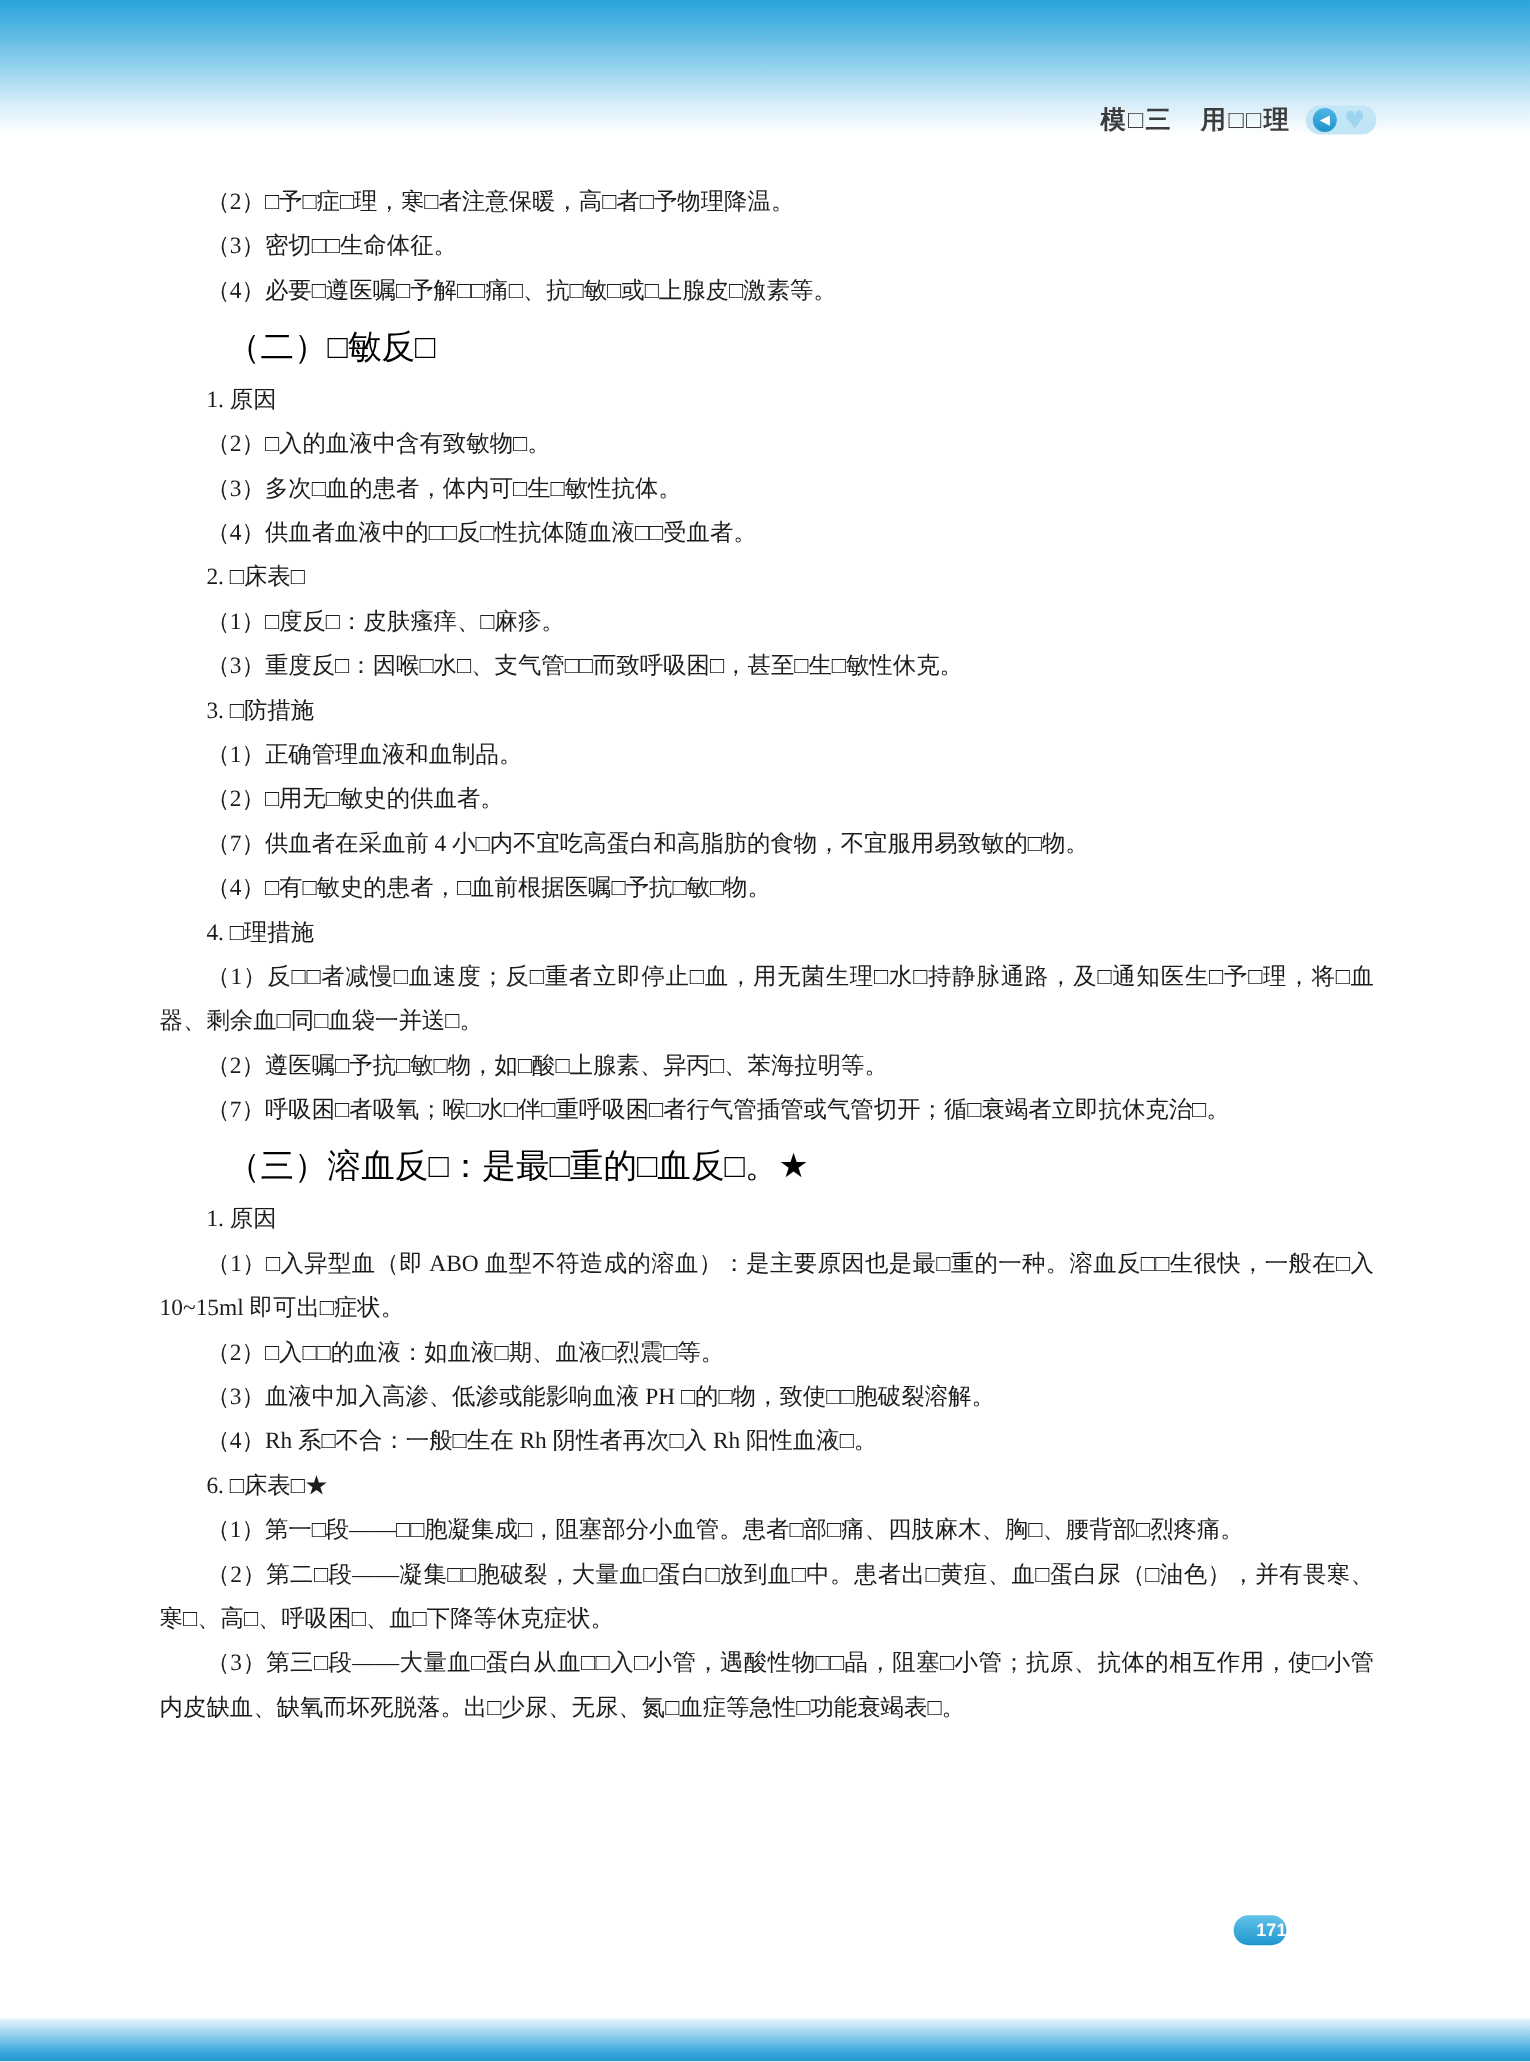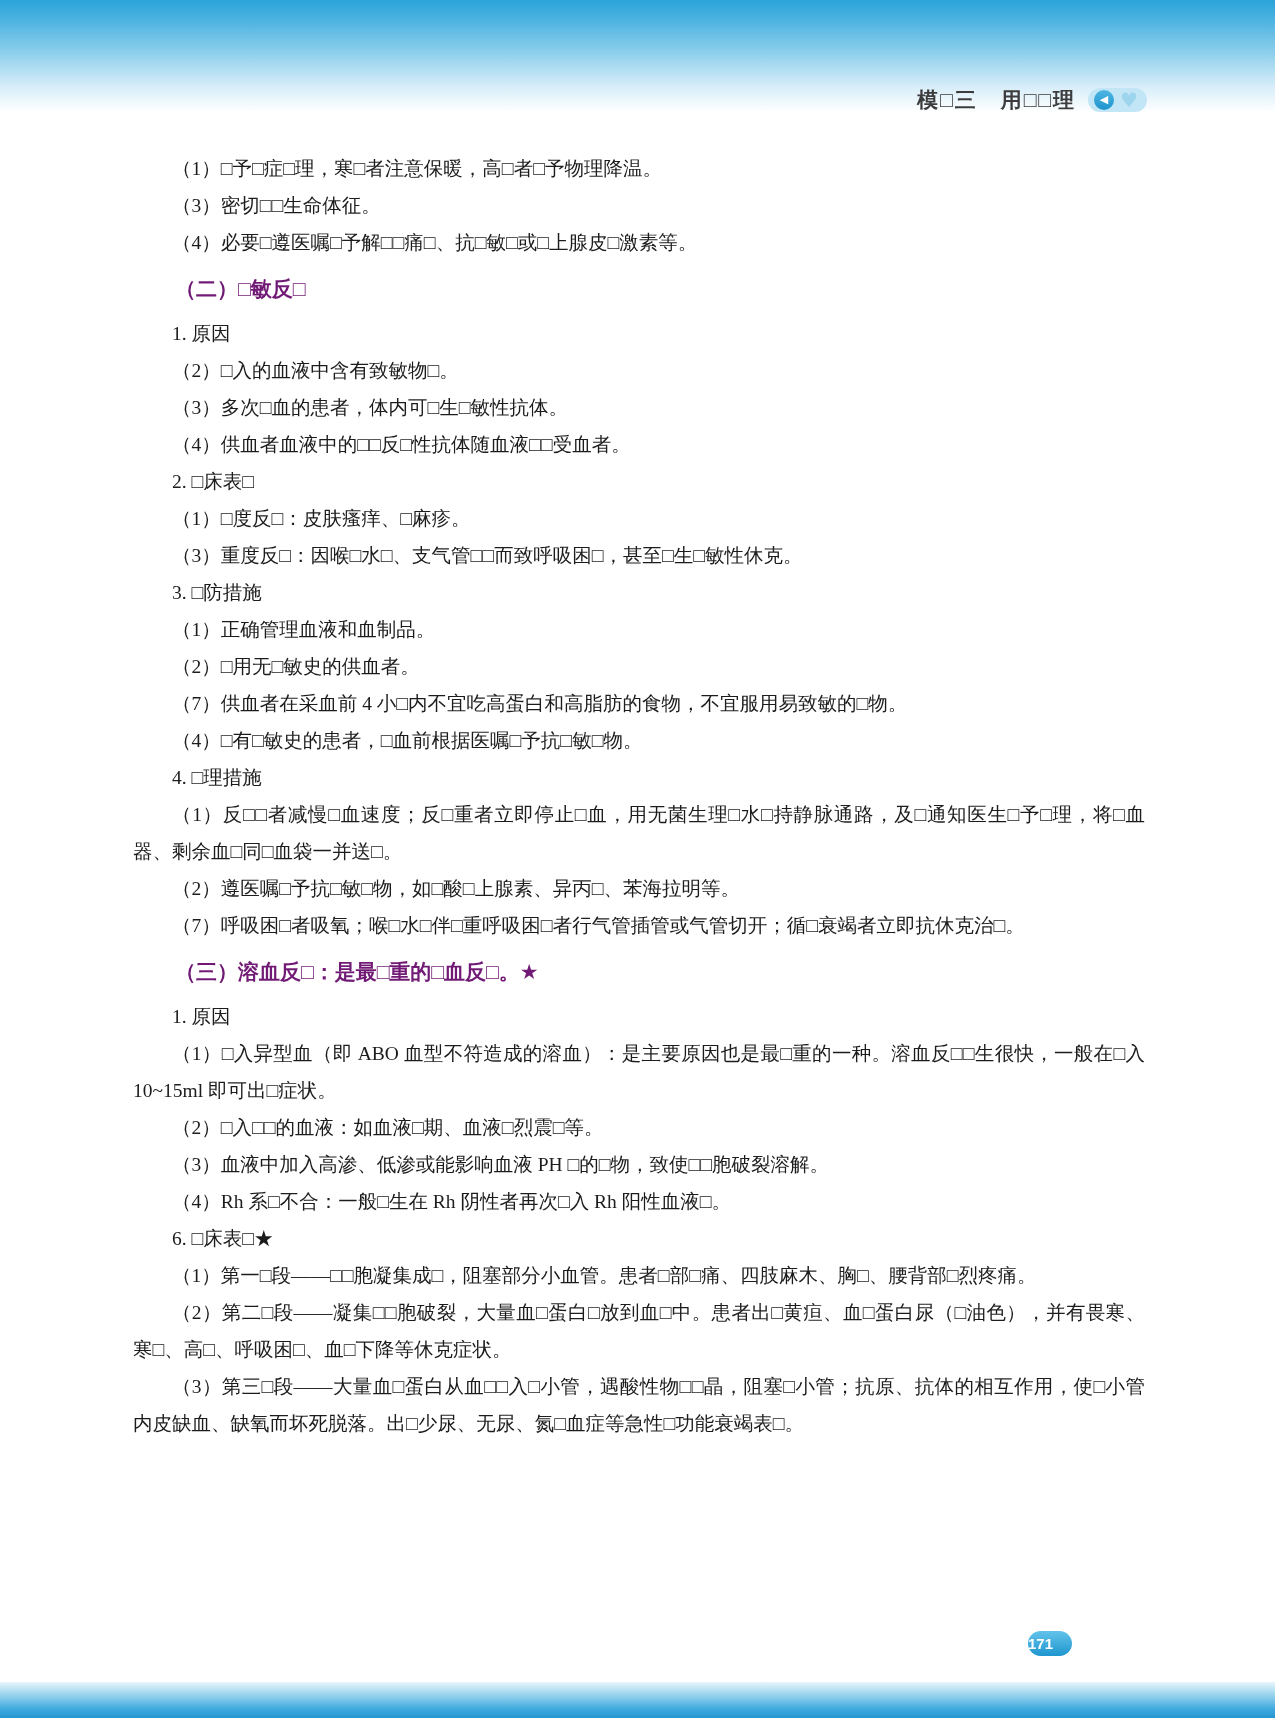--- a/index.html
+++ b/index.html
@@ -42,33 +42,33 @@
     font-family:"DejaVu Sans",sans-serif;
   }
   
   .content{
     position:absolute;top:150px;left:133px;width:1012px;
     font-size:19.5px;line-height:37px;text-align:justify;
   }
   .content p{margin:0;text-indent:2em;}
   .content p.no-indent{text-indent:0;}
   .content p.heading{
-    color:#701a75;font-weight:bold;
+    color:#000000;font-weight:normal;
     font-family:"Liberation Sans","DejaVu Sans",sans-serif;
-    font-size:21px;line-height:30px;
+    font-size:28px;line-height:30px;
     margin:13px 0 11px 0;
   }
   
   .page-badge{
-    position:absolute;left:1028px;top:1631px;
+    position:absolute;left:1028px;top:1596px;
     width:44px;height:25px;border-radius:13px;
     background:linear-gradient(#63c3ea,#1f96cf);
     color:#ffffff;font-family:"Liberation Sans","DejaVu Sans",sans-serif;
     font-size:15px;font-weight:bold;
-    display:flex;align-items:center;justify-content:flex-start;
+    display:flex;align-items:center;justify-content:flex-end;
   }
   
   .bottom-banner{
     position:absolute;bottom:0;left:0;width:100%;height:36px;
     background:linear-gradient(to bottom,#e8f6fc 0%,#9bd4ee 35%,#3faade 75%,#2497cf 100%);
   }
 </style>
 </head>
 <body>
 
@@ -78,21 +78,21 @@
 
   <div class="header-row">
     <span class="chapter-title">模□三　用□□理</span>
     <span class="header-icons">
       <span class="icon-circle">◀</span>
       <span class="icon-heart">♥</span>
     </span>
   </div>
 
   <main class="content" id="content">
-      <p class="body">（1）□予□症□理，寒□者注意保暖，高□者□予物理降温。</p>
+      <p class="body">（2）□予□症□理，寒□者注意保暖，高□者□予物理降温。</p>
       <p class="body">（3）密切□□生命体征。</p>
       <p class="body">（4）必要□遵医嘱□予解□□痛□、抗□敏□或□上腺皮□激素等。</p>
       <p class="heading">（二）□敏反□</p>
       <p class="body">1. 原因</p>
       <p class="body">（2）□入的血液中含有致敏物□。</p>
       <p class="body">（3）多次□血的患者，体内可□生□敏性抗体。</p>
       <p class="body">（4）供血者血液中的□□反□性抗体随血液□□受血者。</p>
       <p class="body">2. □床表□</p>
       <p class="body">（1）□度反□：皮肤瘙痒、□麻疹。</p>
       <p class="body">（3）重度反□：因喉□水□、支气管□□而致呼吸困□，甚至□生□敏性休克。</p>

